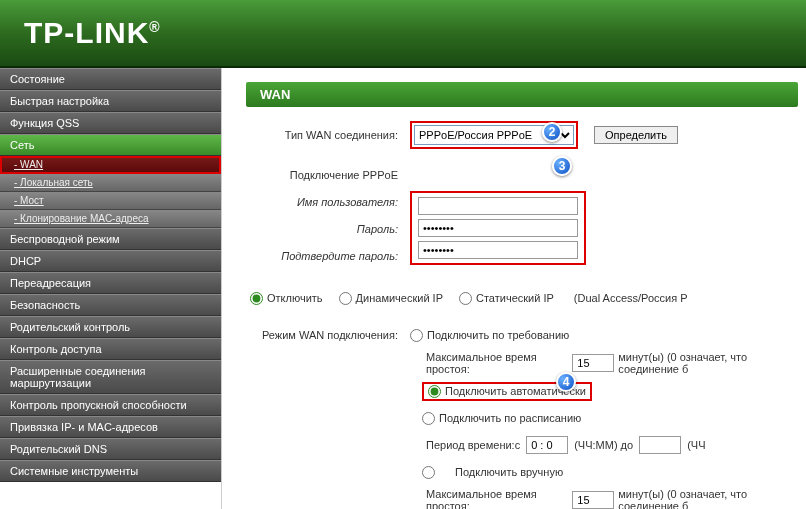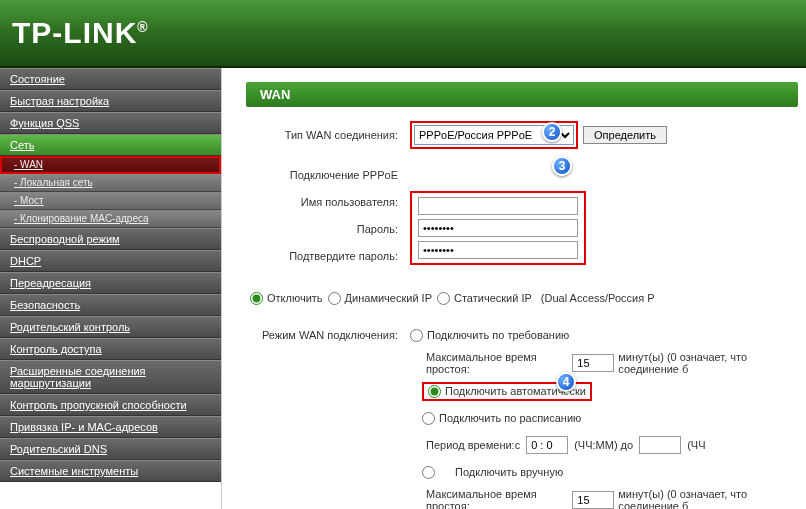--- a/index.html
+++ b/index.html
@@ -3,33 +3,33 @@
 <meta charset="utf-8">
 <style>
   * { box-sizing: border-box; margin: 0; padding: 0; }
   body { font-family: Arial, sans-serif; font-size: 11px; width: 806px; height: 509px; overflow: hidden; background: #fff; }
   .frame { width: 806px; height: 509px; position: relative; }
 
   .header {
     height: 68px;
     background: linear-gradient(to bottom, #4a9b3a 0%, #2d6b1f 50%, #1a4a12 100%);
     border-bottom: 2px solid #0a2a06;
-    display: flex; align-items: center; padding-left: 12px;
+    display: flex; align-items: center; padding-left: 24px;
   }
   .brand { color: #fff; font-size: 30px; font-weight: bold; letter-spacing: 1px; font-family: Arial, sans-serif; }
   .brand .reg { font-size: 14px; vertical-align: super; }
 
   .body { display: flex; height: calc(100% - 68px); }
 
   .sidebar { width: 222px; background: #fff; border-right: 1px solid #ccc; }
   .sidebar .item {
     background: linear-gradient(to bottom, #6a6a6a 0%, #4a4a4a 100%);
     color: #fff; padding: 4px 10px; font-size: 11px;
     border-bottom: 1px solid #333; border-top: 1px solid #888;
-    cursor: pointer; text-decoration: underline;
+    cursor: pointer; 
   }
   .sidebar .item.active {
     background: linear-gradient(to bottom, #5fb848 0%, #3a8a28 100%);
     color: #fff;
   }
   .sidebar .sub {
     background: linear-gradient(to bottom, #888 0%, #666 100%);
     color: #eee; padding: 3px 14px; font-size: 10px;
     border-bottom: 1px solid #444; cursor: pointer; text-decoration: underline;
   }
@@ -37,21 +37,21 @@
 
   .content { flex: 1; padding: 14px 8px 0 24px; position: relative; overflow: hidden; }
   .title-bar {
     background: linear-gradient(to bottom, #4aa536 0%, #2d7a1f 100%);
     color: #fff; font-weight: bold; padding: 5px 14px; font-size: 13px;
     border-radius: 2px;
   }
   .form-area { padding: 14px 0 0 4px; font-size: 11px; color: #333; }
   .row { display: flex; align-items: center; margin-bottom: 5px; min-height: 22px; }
   .row .lbl { width: 160px; text-align: right; padding-right: 12px; }
-  .row .ctl { display: flex; align-items: center; gap: 5px; }
+  .row .ctl { display: flex; align-items: center; gap: 16px; }
 
   select.wan-type { width: 160px; height: 20px; border: 1px solid #7a9ac0; background: #fff; font-size: 11px; }
   .btn { background: #efefef; border: 1px solid #888; padding: 2px 10px; font-size: 11px; cursor: pointer; }
   input[type="text"], input[type="password"] { width: 160px; height: 18px; border: 1px solid #999; padding: 0 4px; font-size: 11px; }
   input.small { width: 42px; }
 
   .redbox { border: 2px solid #d00; padding: 2px; }
   .redbox-group { border: 2px solid #d00; padding: 4px 6px; display: inline-block; }
 
   .radio-g { display: flex; align-items: center; gap: 16px; }
@@ -121,21 +121,21 @@
             <button class="btn">Определить</button>
           </div>
         </div>
 
         <div class="sep"></div>
         <div class="row">
             <div class="lbl" style="font-weight:normal">Подключение PPPoE</div>
           </div>
 
         <div class="row" style="align-items:flex-start;">
-          <div style="display:flex;flex-direction:column;">
+          <div style="display:flex;flex-direction:column;font-style:italic;">
             <div class="row">
                 <div class="lbl">Имя пользователя:</div>
               </div>
             <div class="row">
                 <div class="lbl">Пароль:</div>
               </div>
             <div class="row">
                 <div class="lbl">Подтвердите пароль:</div>
               </div>
           </div>

